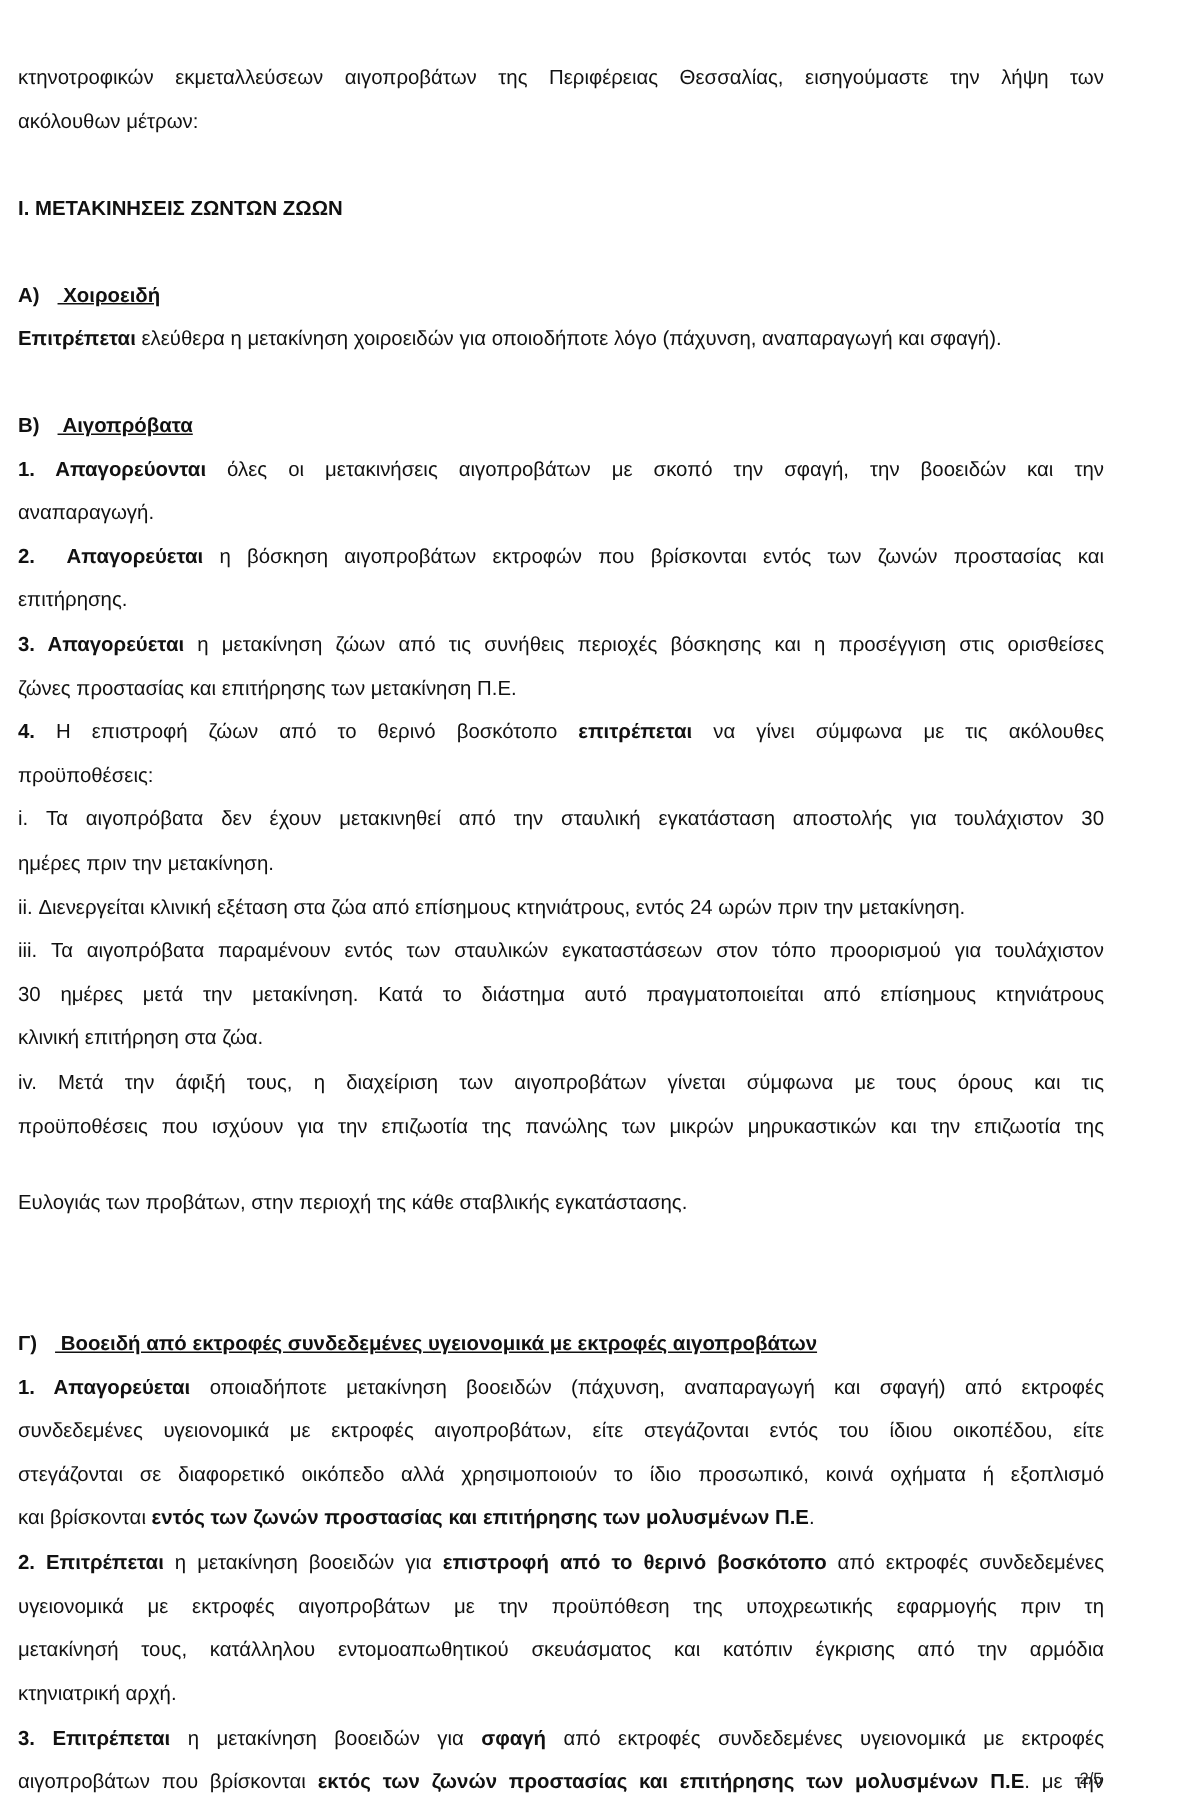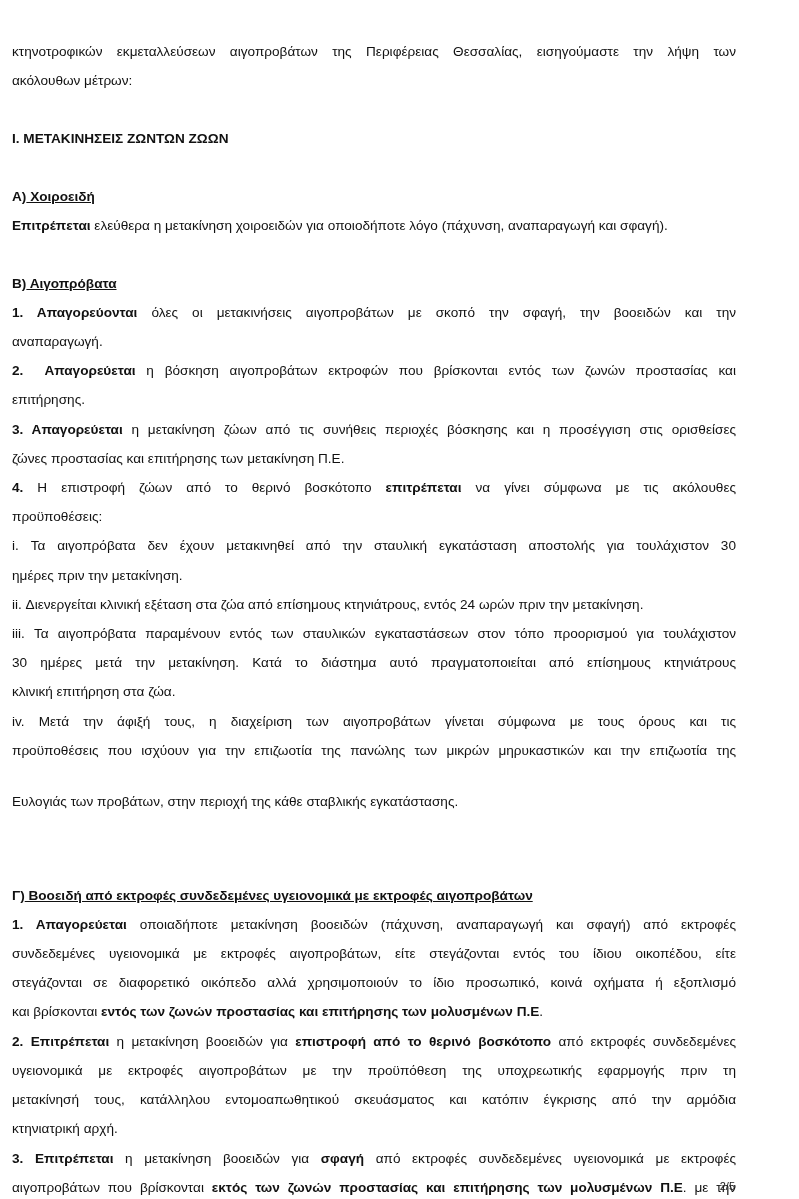--- a/index.html
+++ b/index.html
@@ -2,21 +2,21 @@
 <html><head>
 <meta charset="utf-8">
 <style>
   html, body { margin:0; padding:0; background:#ffffff; }
   body { width:799px; height:1199px; position:relative; overflow:hidden;
          font-family:"Liberation Sans", sans-serif; color:#111; }
   .page { position:absolute; left:12px; top:0; width:724px; font-size:13.6px; }
   .ln { position:absolute; left:0; width:724px; line-height:20px; white-space:nowrap;margin-top:36px; }
   .j { text-align:justify; text-align-last:justify; }
   b { font-weight:bold; }
-  .u { text-decoration:underline; }
+  .u { text-decoration:underline;padding-left:12px; }
   .pagenum { position:absolute; right:64px; top:1180px; font-size:11px; color:#222; }
 </style>
 </head>
 <body>
 
 <div class="page">
 
   <div class="ln j" style="top:6px">κτηνοτροφικών εκμεταλλεύσεων αιγοπροβάτων της Περιφέρειας Θεσσαλίας, εισηγούμαστε την λήψη των</div>
   <div class="ln" style="top:35px">ακόλουθων μέτρων:</div>
 

